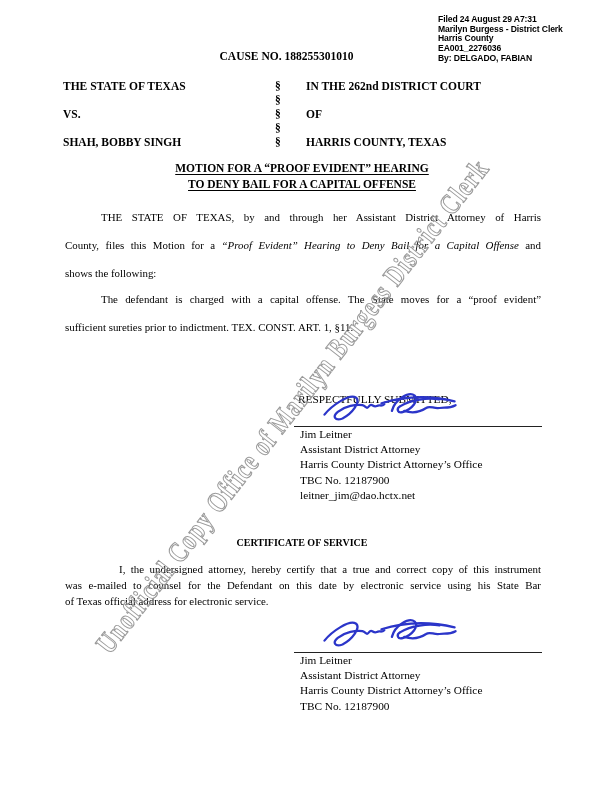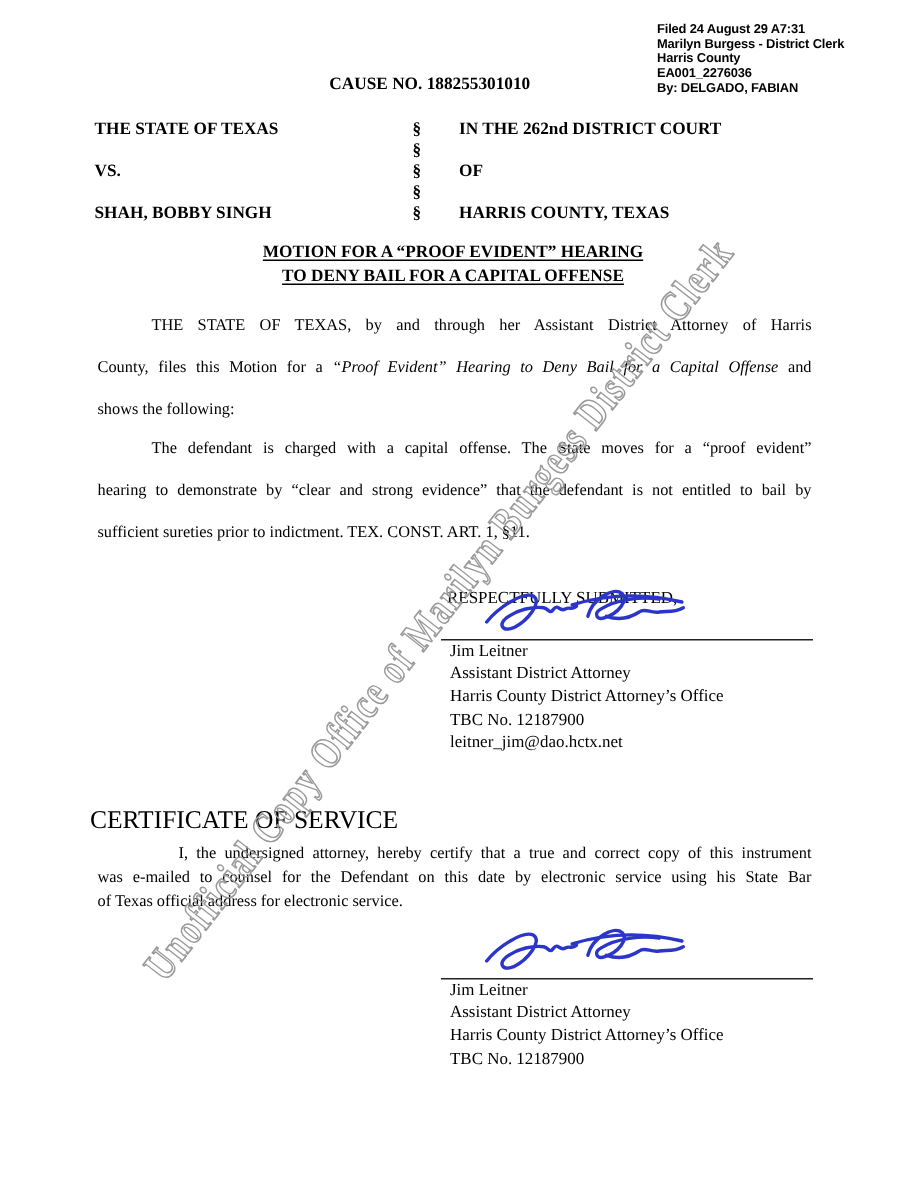--- a/index.html
+++ b/index.html
@@ -87,21 +87,21 @@
   .rule { border-top: 1.2px solid #222; width: 248px; height: 0; }
   .rule1 { left: 294px; top: 426px; }
   .rule2 { left: 294px; top: 652px; }
   .sig-block { left: 300px; font-size: 11.3px; line-height: 15.2px; white-space: nowrap; }
   .block1 { top: 427px; }
   .block2 { top: 653px; }
 
   
   .cert-head {
     left: 60px; top: 537px; width: 484px;
-    font-weight: normal; font-size: 17px;
+    text-align: center; font-weight: bold; font-size: 10px;
   }
   .cert-para { left: 65px; width: 476px; top: 561px; font-size: 10.9px; }
   .cert-para .jline {
     line-height: 16.2px;
     text-align: justify;
     text-align-last: justify;
     white-space: nowrap;
   }
   .cert-para .jline.last { text-align-last: left; }
 
@@ -165,21 +165,20 @@
   </div>
 
   <div class="abs para para1">
     <div class="jline indent36">THE STATE OF TEXAS, by and through her Assistant District Attorney of Harris</div>
     <div class="jline"><span>County, files this Motion for a </span><span class="it">“Proof Evident” Hearing to Deny Bail for a Capital Offense</span><span> and</span></div>
     <div class="jline last">shows the following:</div>
   </div>
 
   <div class="abs para para2">
     <div class="jline indent36">The defendant is charged with a capital offense.  The State moves for a “proof evident”</div>
-    <div class="jline">hearing to demonstrate by “clear and strong evidence” that the defendant is not entitled to bail by</div>
     <div class="jline last">sufficient sureties prior to indictment.  TEX. CONST. ART. 1, §11.</div>
   </div>
 
   <div class="abs respect">RESPECTFULLY SUBMITTED,</div>
 
   <svg class="abs sig-svg sig1" viewBox="0 0 150 40" xmlns="http://www.w3.org/2000/svg">
     <g id="sig-glyph" class="sig-stroke">
       <path d="M6 27 C 14 17, 32 5, 39 9 C 45 13, 35 26, 25 31 C 17 34, 14 29, 20 24 C 28 18, 39 16, 46 17 C 50 18, 50 22, 53 18 C 56 14, 57 20, 61 18 C 64 16, 66 19, 69 16"></path>
       <path d="M77 23 C 80 11, 95 2, 101 7 C 106 12, 98 21, 89 24 C 83 26, 81 21, 86 18 C 97 11, 115 9, 127 11"></path>
       <path d="M66 15 C 92 7, 118 7, 143 13"></path>

